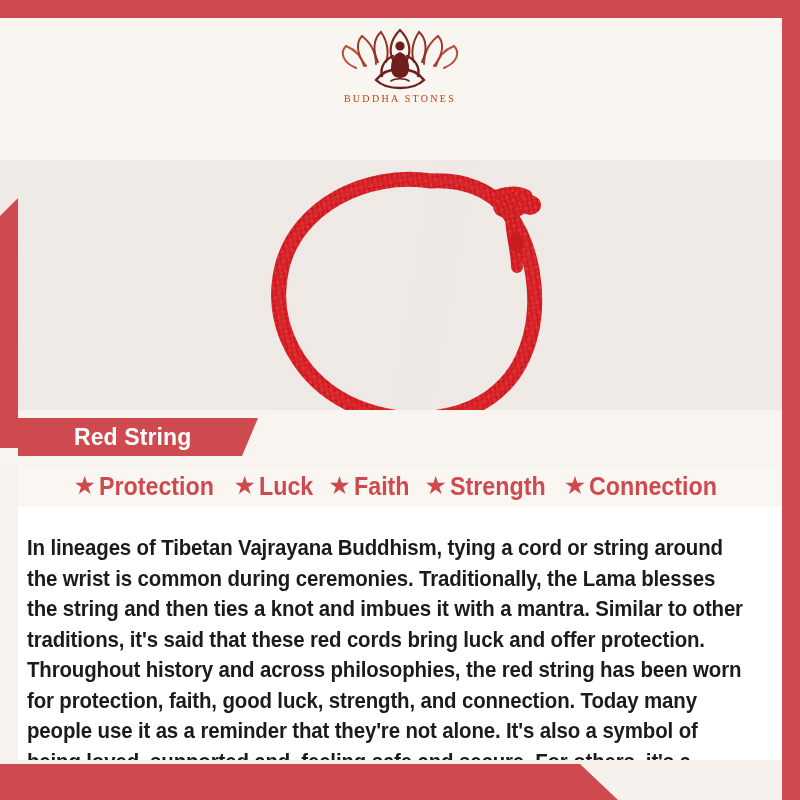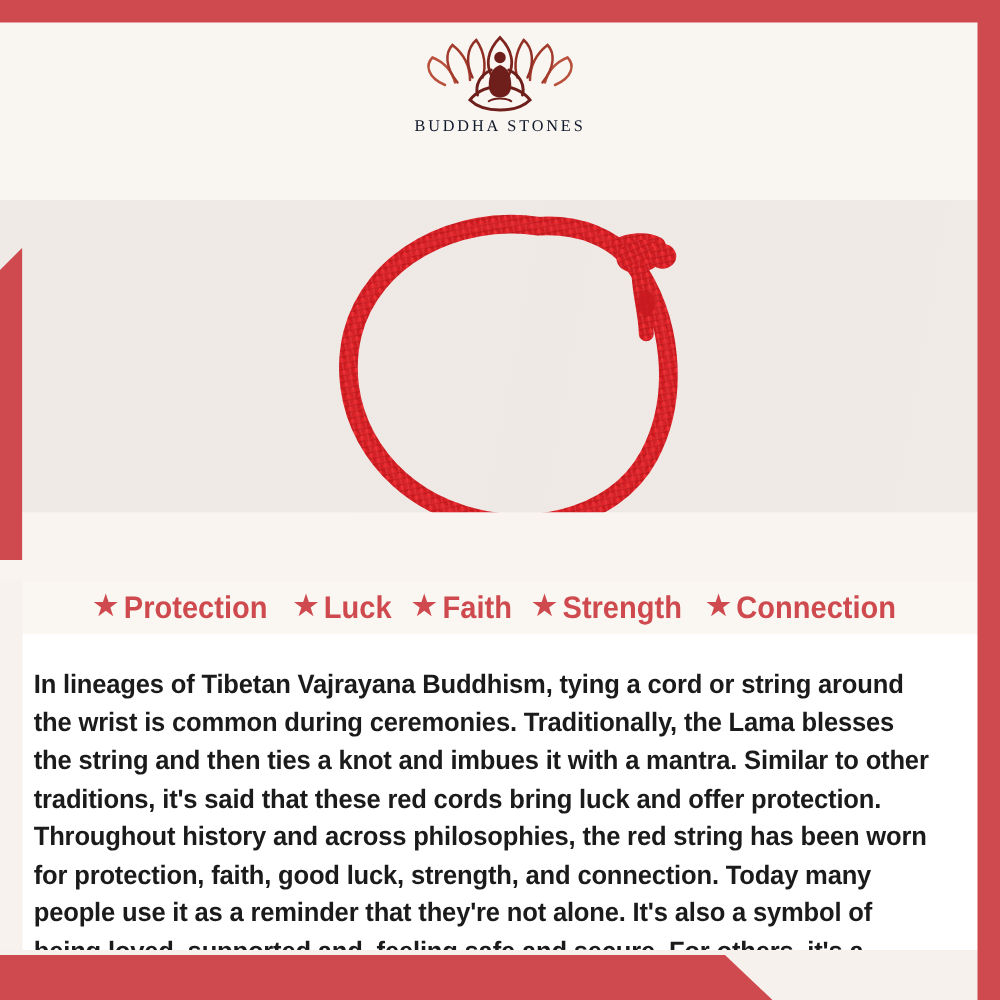--- a/index.html
+++ b/index.html
@@ -63,23 +63,23 @@
     padding-top: 6px;
   }
   .logo-mark {
     width: 128px;
     height: 66px;
     display: block;
   }
   .logo-word {
     margin-top: 3px;
     font-family: "Liberation Serif", serif;
-    font-size: 13px;
+    font-size: 10px;
     letter-spacing: 2.3px;
-    color: #0f172a;
+    color: #c2410c;
     font-weight: 400;
   }
 
   
   .title-plate {
     position: absolute;
     left: 155px; top: 103px;
     width: 493px; height: 52px;
     background: #fbf7f4;
     display: flex;
@@ -265,20 +265,23 @@
           <path d="M40 56 C 46 48, 56 45, 64 45 C 72 45, 82 48, 88 56 C 82 62, 72 64, 64 64 C 56 64, 46 62, 40 56 Z" fill="none" stroke="#6f1f1b" stroke-width="2.4"></path>
           <path d="M55 57 C 59 54, 69 54, 73 57" stroke-width="1.6"></path>
         </g>
       </svg>
       <div class="logo-word">BUDDHA STONES</div>
     </div>
   </div>
 
 
   <div class="banner-strip"></div>
+  <div class="label-banner">
+    <span class="label-text">Red String</span>
+  </div>
 
   <div class="benefits">
     <div class="benefit">
       <span class="star">★</span>
       <span class="benefit-label">Protection</span>
     </div>
     <div class="benefit">
       <span class="star">★</span>
       <span class="benefit-label">Luck</span>
     </div>

